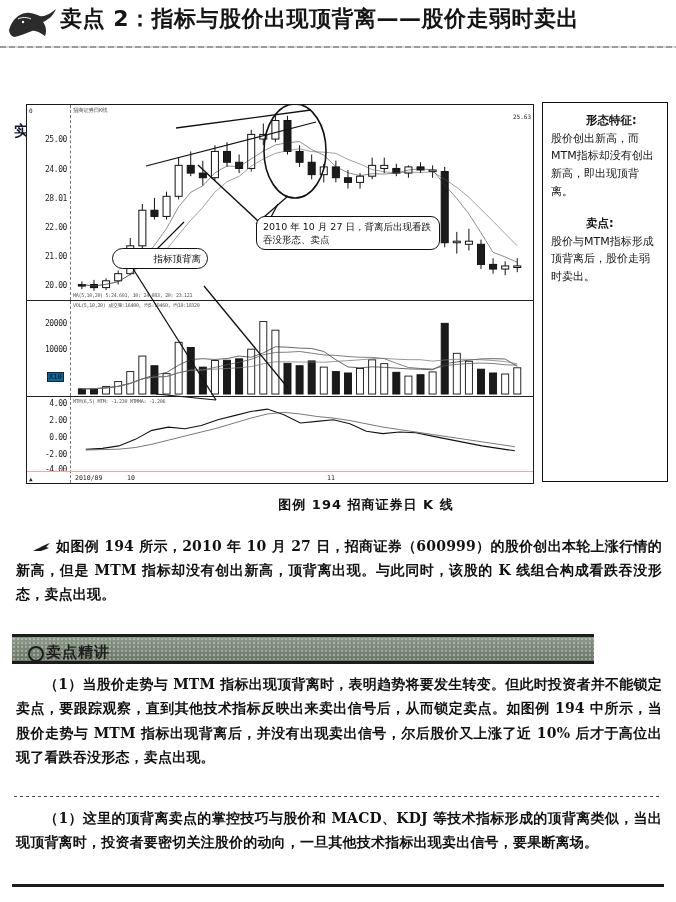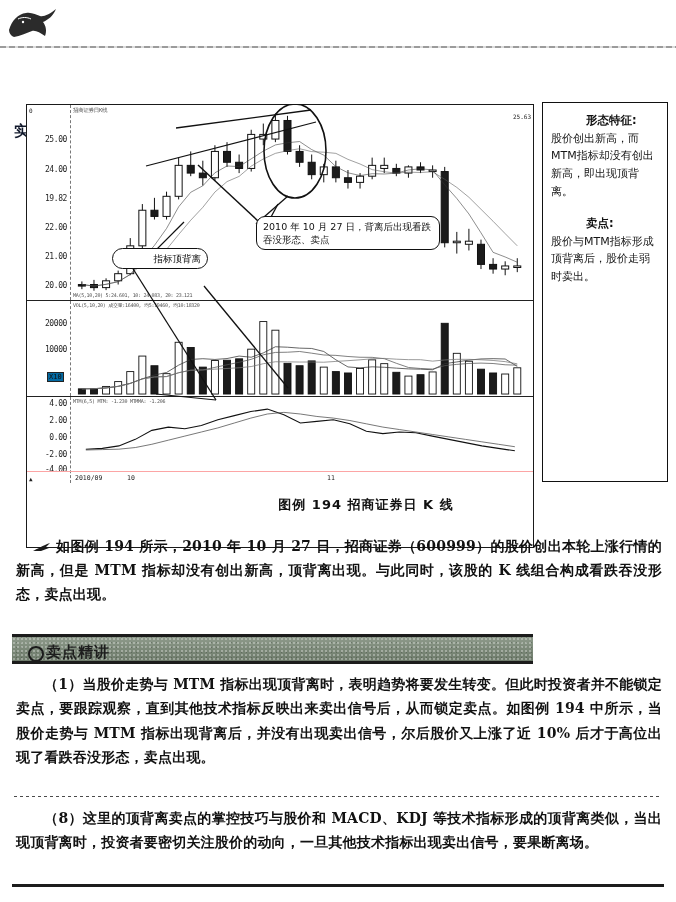--- a/index.html
+++ b/index.html
@@ -29,21 +29,21 @@
     opacity:.75;
   }
 
   
   .fig-label{
     position:absolute;left:14px;top:74px;
     font-size:15px;font-weight:bold;color:#0f172a;margin-top:48px;
   }
 
   .chart-wrap{
-    position:absolute;left:26px;top:104px;width:508px;height:444px;
+    position:absolute;left:26px;top:104px;width:508px;height:380px;
     border:1px solid #1a1a1a;background:#fff;
     box-sizing:border-box;
   }
   .panel{position:absolute;left:0;width:100%;box-sizing:border-box;}
   .panel-k{top:0;height:196px;border-bottom:1px solid #222;}
   .panel-v{top:196px;height:96px;border-bottom:1px solid #222;}
   .panel-m{top:292px;height:86px;}
 
   .axis-col{
     position:absolute;left:0;top:0;width:44px;height:100%;
@@ -114,21 +114,21 @@
     margin-right:4px;margin-left:16px;
   }
   .lead-text{
     font-size:14px;line-height:1.72;font-weight:bold;color:#111;
     text-align:justify;letter-spacing:.2px;
     font-family:"DejaVu Serif","Liberation Serif",serif;
   }
 
   
   .sec-bar{
-    position:absolute;left:12px;top:634px;width:521px;height:30px;
+    position:absolute;left:12px;top:634px;width:582px;height:30px;
     background:linear-gradient(to bottom,#8f9b8c 0%,#7d8a7a 45%,#6e7b6b 100%);
     border-top:3px solid #1c1c1c;border-bottom:3px solid #1c1c1c;
     box-sizing:border-box;
   }
   .sec-bar:after{
     content:"";position:absolute;inset:0;
     background-image:radial-gradient(#ffffff55 .7px,transparent .8px),
                      radial-gradient(#00000033 .6px,transparent .7px);
     background-size:4px 4px,5px 5px;background-position:0 0,2px 3px;
     pointer-events:none;
@@ -166,32 +166,33 @@
 <body>
 
 <div class="page-header">
   <svg class="bull-icon" viewBox="0 0 52 34">
     <path d="M3 24 C6 14 12 8 20 7 C26 6 30 9 34 10 C38 11 44 8 50 3
              C47 10 42 14 37 16 C40 20 41 25 39 30 C34 27 30 24 26 25
              C20 27 14 30 8 31 C5 30 3 27 3 24 Z" fill="#2b2b2b"></path>
     <path d="M12 13 C16 11 21 11 25 13" stroke="#fff" stroke-width="1" fill="none"></path>
     <circle cx="17" cy="16" r="1.2" fill="#fff"></circle>
   </svg>
+  <div class="header-title">卖点 2：指标与股价出现顶背离——股价走弱时卖出</div>
   <div class="header-rule"></div>
 </div>
 
 <div class="fig-label">实战图例194</div>
 
 <div class="chart-wrap">
 
   <div class="panel panel-k">
     <div class="axis-col">
       <div class="ylab" style="top:30px;">25.00</div>
       <div class="ylab" style="top:60px;">24.00</div>
-      <div class="ylab" style="top:89px;">19.82</div>
+      <div class="ylab" style="top:89px;">28.01</div>
       <div class="ylab" style="top:118px;">22.00</div>
       <div class="ylab" style="top:147px;">21.00</div>
       <div class="ylab" style="top:176px;">20.00</div>
     </div>
     <div class="corner-tag" style="left:2px;top:2px;">0</div>
     <div class="tinyinfo" style="top:2px;">招商证券日K线</div>
     <div class="plot">
       <svg id="ksvg" viewBox="0 0 462 196" preserveAspectRatio="none" style="width:100%;height:100%;display:block">
           <line x1="10.884816753926701" y1="177.3333333333334" x2="10.884816753926701" y2="185.11111111111117" stroke="#111" stroke-width="1"></line>
           <rect x="7.377486910994765" y="180.44444444444443" width="7.014659685863873" height="1.5555555555555998" fill="#1b1b1b" stroke="#111" stroke-width="1"></rect>
@@ -384,15 +385,15 @@
       </svg><span>如图例 194 所示，2010 年 10 月 27 日，招商证券（600999）的股价创出本轮上涨行情的新高，但是 MTM 指标却没有创出新高，顶背离出现。与此同时，该股的 K 线组合构成看跌吞没形态，卖点出现。</span></div>
 </div>
 
 <div class="sec-bar">
   <div class="sec-ring"></div>
   <div class="sec-title">卖点精讲</div>
 </div>
 
 <div class="body-para p1"><span class="indent"></span><span>（1）当股价走势与 MTM 指标出现顶背离时，表明趋势将要发生转变。但此时投资者并不能锁定卖点，要跟踪观察，直到其他技术指标反映出来卖出信号后，从而锁定卖点。如图例 194 中所示，当股价走势与 MTM 指标出现背离后，并没有出现卖出信号，尔后股价又上涨了近 10% 后才于高位出现了看跌吞没形态，卖点出现。</span></div>
 <div class="dot-rule dr1"></div>
-<div class="body-para p2"><span class="indent"></span><span>（8）这里的顶背离卖点的掌控技巧与股价和 MACD、KDJ 等技术指标形成的顶背离类似，当出现顶背离时，投资者要密切关注股价的动向，一旦其他技术指标出现卖出信号，要果断离场。</span></div>
+<div class="body-para p2"><span class="indent"></span><span>（1）这里的顶背离卖点的掌控技巧与股价和 MACD、KDJ 等技术指标形成的顶背离类似，当出现顶背离时，投资者要密切关注股价的动向，一旦其他技术指标出现卖出信号，要果断离场。</span></div>
 
 <div class="bottom-rule"></div>
 
 </body></html>

